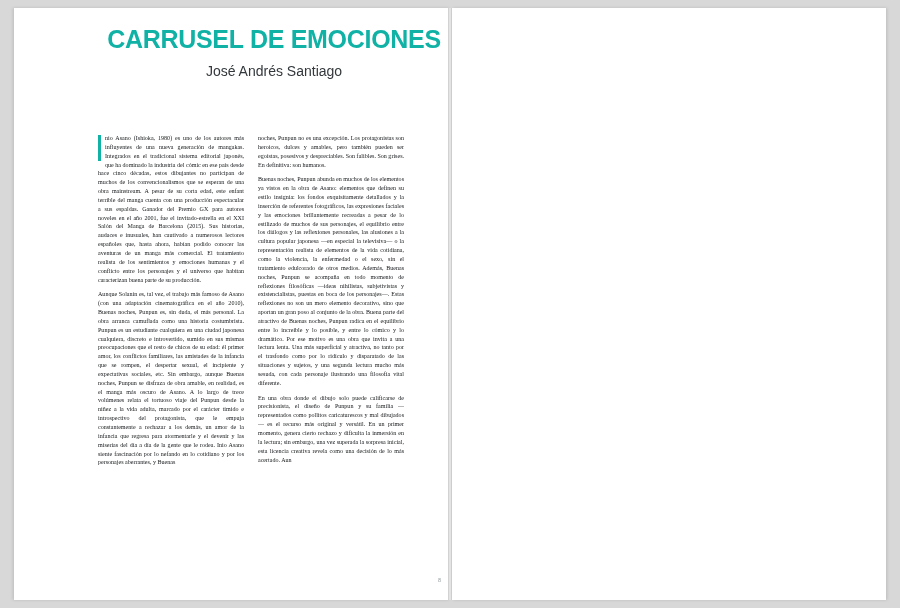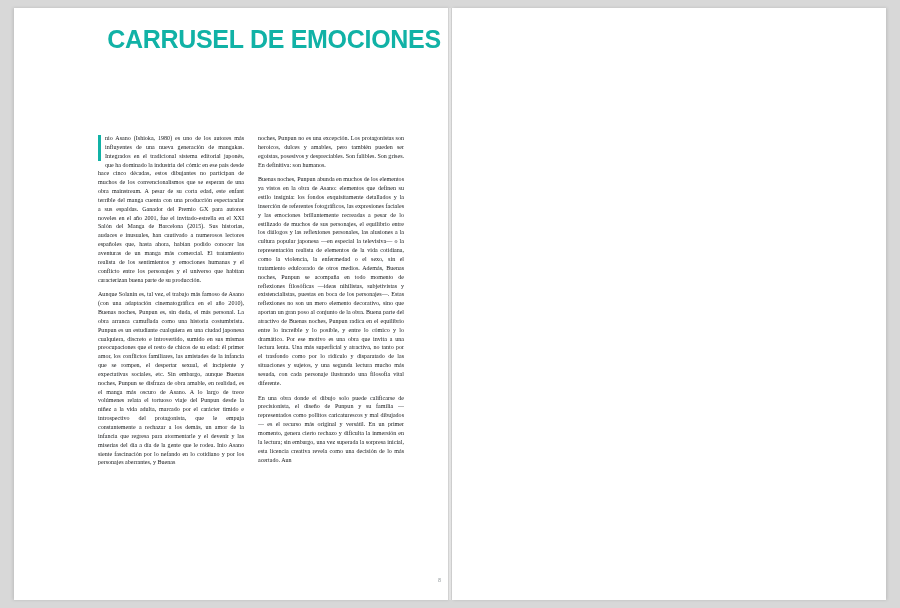--- a/index.html
+++ b/index.html
@@ -77,20 +77,21 @@
 </style>
 </head>
 <body>
 
 <div class="spread">
 
   <div class="page page-left">
 
     <div class="masthead">
       <h1 class="article-title">CARRUSEL DE EMOCIONES</h1>
+      <p class="article-author">José Andrés Santiago</p>
     </div>
 
     <div class="cols left-cols">
       <div class="col">
         <p><span class="dropmark"></span><span>nio Asano (Ishioka, 1980) es uno de los autores más influyentes de una nueva generación de mangakas. Integrados en el tradicional sistema editorial japonés, que ha dominado la industria del cómic en ese país desde hace cinco décadas, estos dibujantes no participan de muchos de los convencionalismos que se esperan de una obra mainstream. A pesar de su corta edad, este enfant terrible del manga cuenta con una producción espectacular a sus espaldas. Ganador del Premio GX para autores noveles en el año 2001, fue el invitado-estrella en el XXI Salón del Manga de Barcelona (2015). Sus historias, audaces e inusuales, han cautivado a numerosos lectores españoles que, hasta ahora, habían podido conocer las aventuras de un manga más comercial. El tratamiento realista de los sentimientos y emociones humanas y el conflicto entre los personajes y el universo que habitan caracterizan buena parte de su producción.</span></p>
         <p>Aunque Solanin es, tal vez, el trabajo más famoso de Asano (con una adaptación cinematográfica en el año 2010), Buenas noches, Punpun es, sin duda, el más personal. La obra arranca camuflada como una historia costumbrista. Punpun es un estudiante cualquiera en una ciudad japonesa cualquiera, discreto e introvertido, sumido en sus mismas preocupaciones que el resto de chicos de su edad: él primer amor, los conflictos familiares, las amistades de la infancia que se rompen, el despertar sexual, el incipiente y expectativas sociales, etc. Sin embargo, aunque Buenas noches, Punpun se disfraza de obra amable, en realidad, es el manga más oscuro de Asano. A lo largo de trece volúmenes relata el tortuoso viaje del Punpun desde la niñez a la vida adulta, marcado por el carácter tímido e introspectivo del protagonista, que le empuja constantemente a rechazar a los demás, un amor de la infancia que regresa para atormentarle y el devenir y las miserias del día a día de la gente que le rodea. Inio Asano siente fascinación por lo nefando en lo cotidiano y por los personajes aberrantes, y Buenas</p>
       </div>
       <div class="col">
         <p>noches, Punpun no es una excepción. Los protagonistas son heroicos, dulces y amables, pero también pueden ser egoístas, posesivos y despreciables. Son falibles. Son grises. En definitiva: son humanos.</p>
         <p>Buenas noches, Punpun abunda en muchos de los elementos ya vistos en la obra de Asano: elementos que definen su estilo insignia: los fondos exquisitamente detallados y la inserción de referentes fotográficos, las expresiones faciales y las emociones brillantemente recreadas a pesar de lo estilizado de muchos de sus personajes, el equilibrio entre los diálogos y las reflexiones personales, las alusiones a la cultura popular japonesa —en especial la televisiva— o la representación realista de elementos de la vida cotidiana, como la violencia, la enfermedad o el sexo, sin el tratamiento edulcorado de otros medios. Además, Buenas noches, Punpun se acompaña en todo momento de reflexiones filosóficas —ideas nihilistas, subjetivistas y existencialistas, puestas en boca de los personajes—. Estas reflexiones no son un mero elemento decorativo, sino que aportan un gran poso al conjunto de la obra. Buena parte del atractivo de Buenas noches, Punpun radica en el equilibrio entre lo increíble y lo posible, y entre lo cómico y lo dramático. Por ese motivo es una obra que invita a una lectura lenta. Una más superficial y atractiva, no tanto por el trasfondo como por lo ridículo y disparatado de las situaciones y sujetos, y una segunda lectura mucho más sesuda, con cada personaje ilustrando una filosofía vital diferente.</p>

